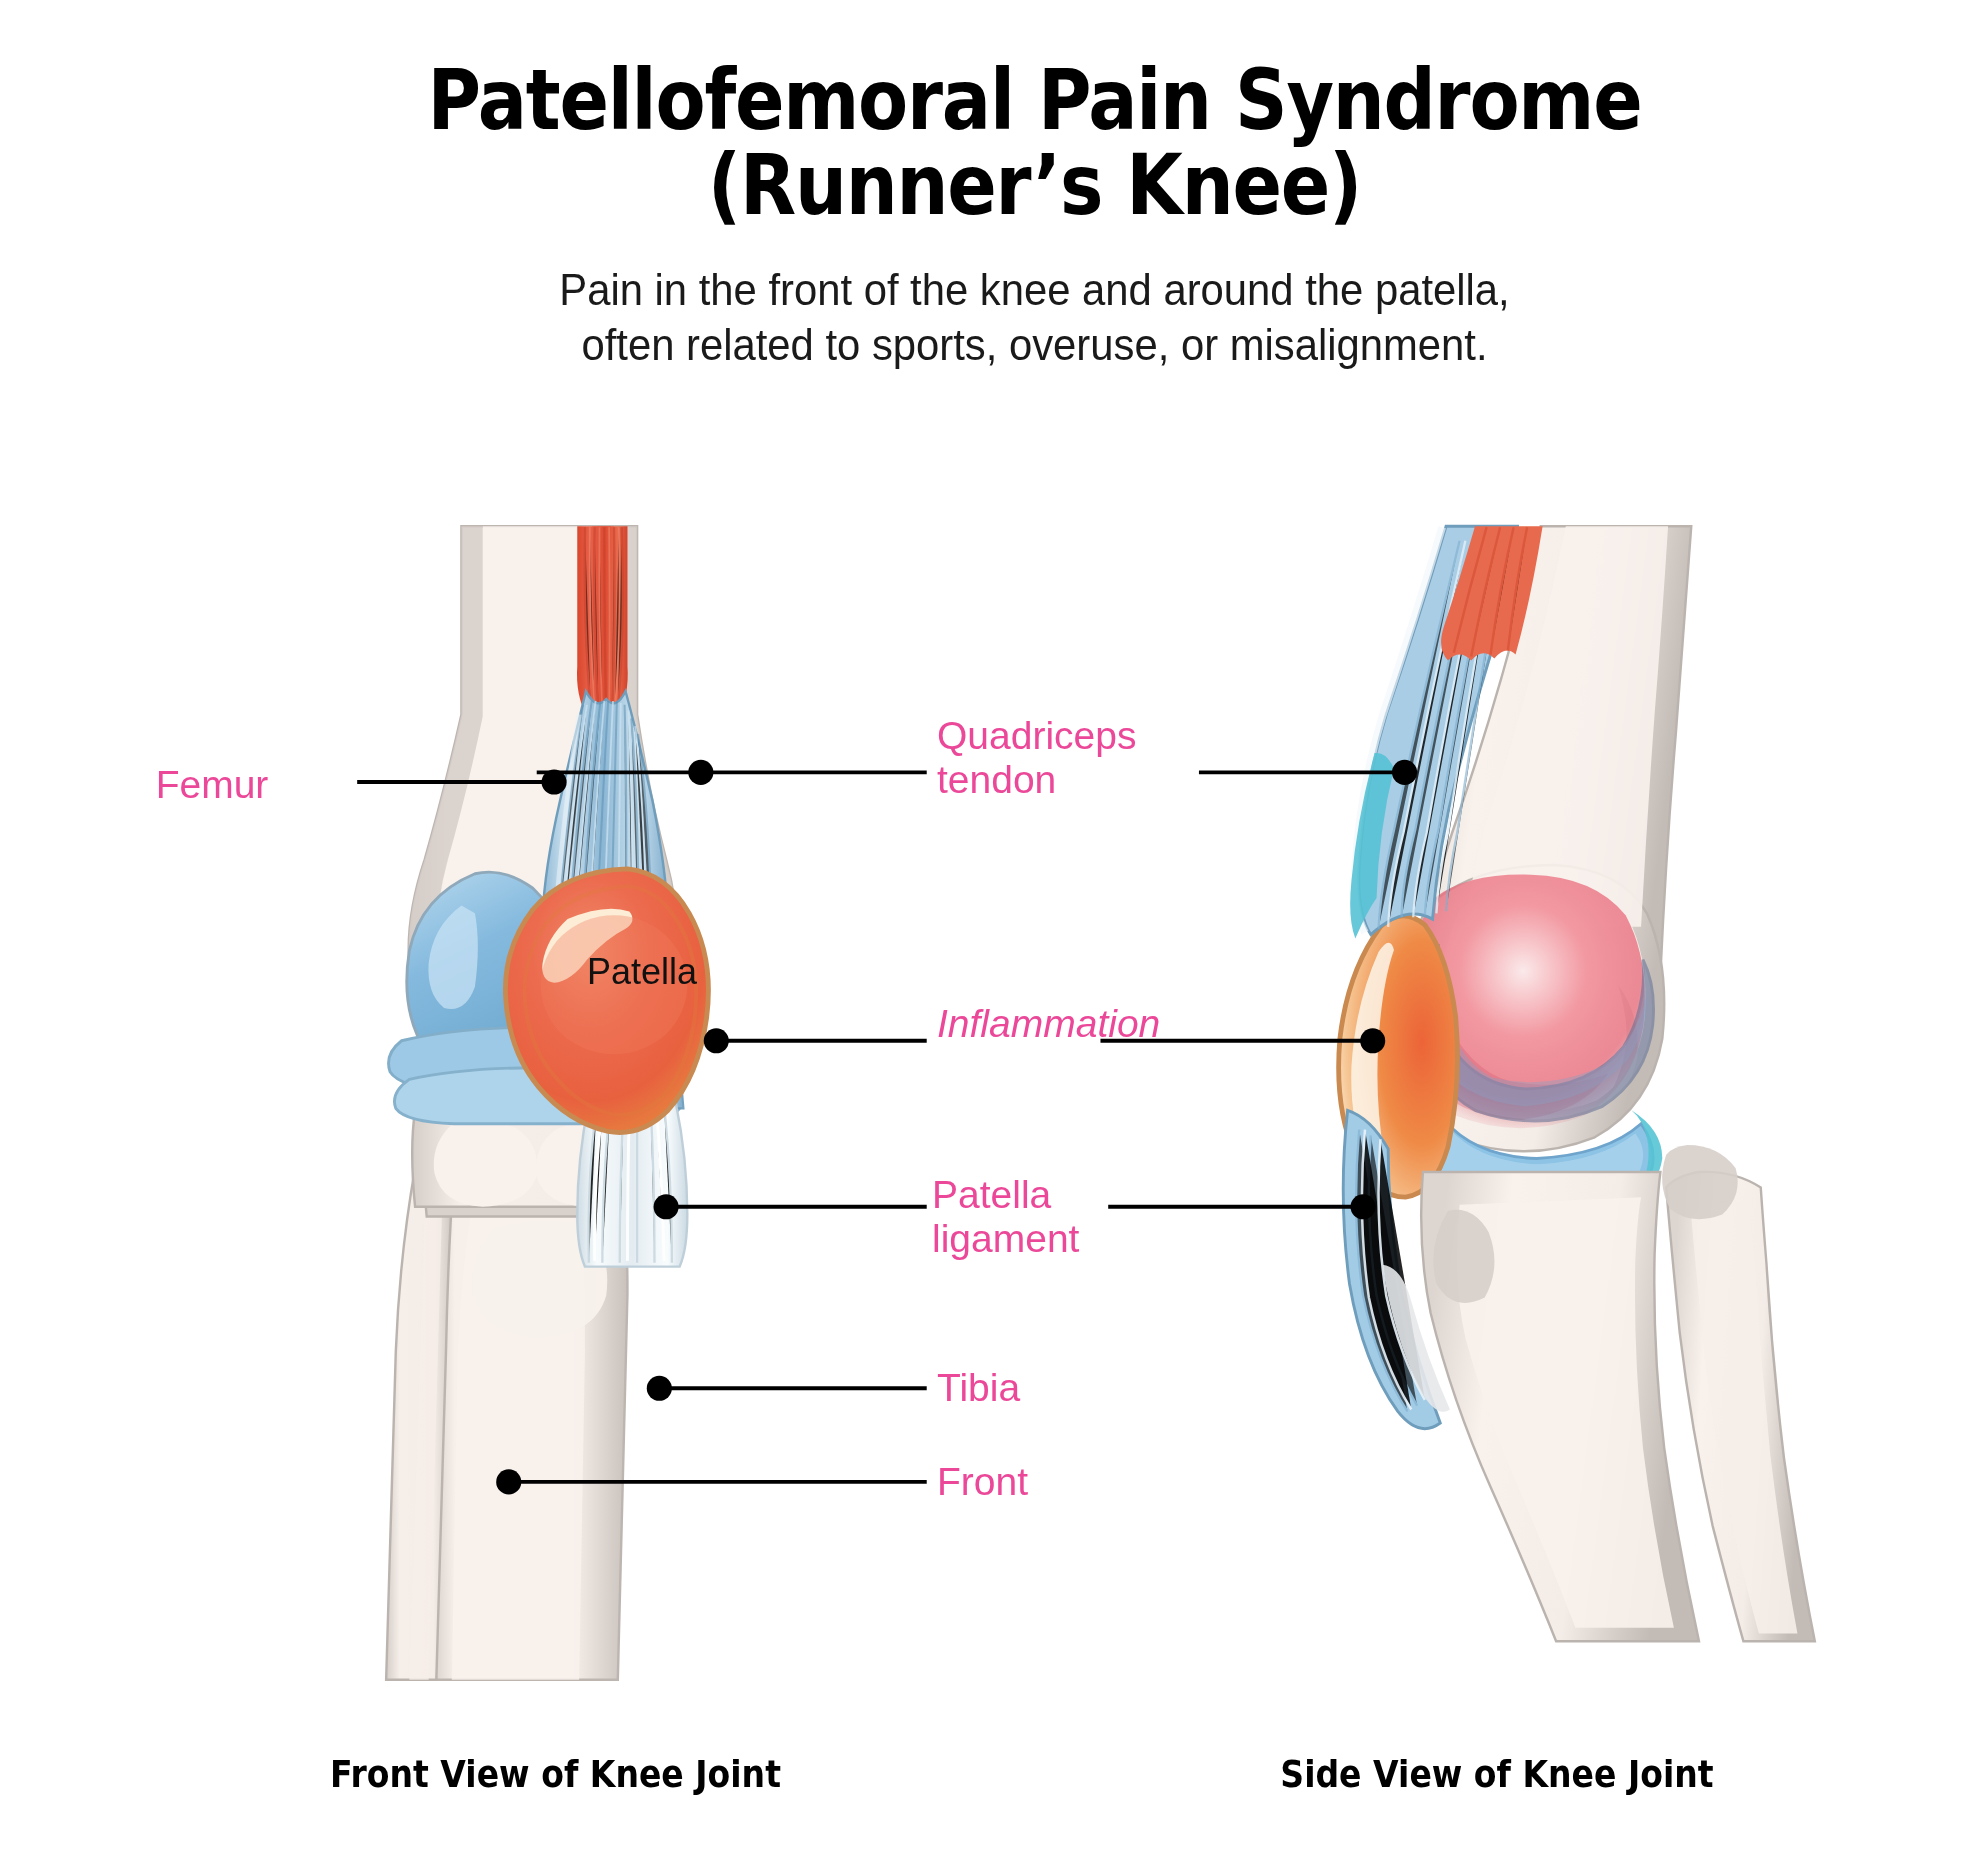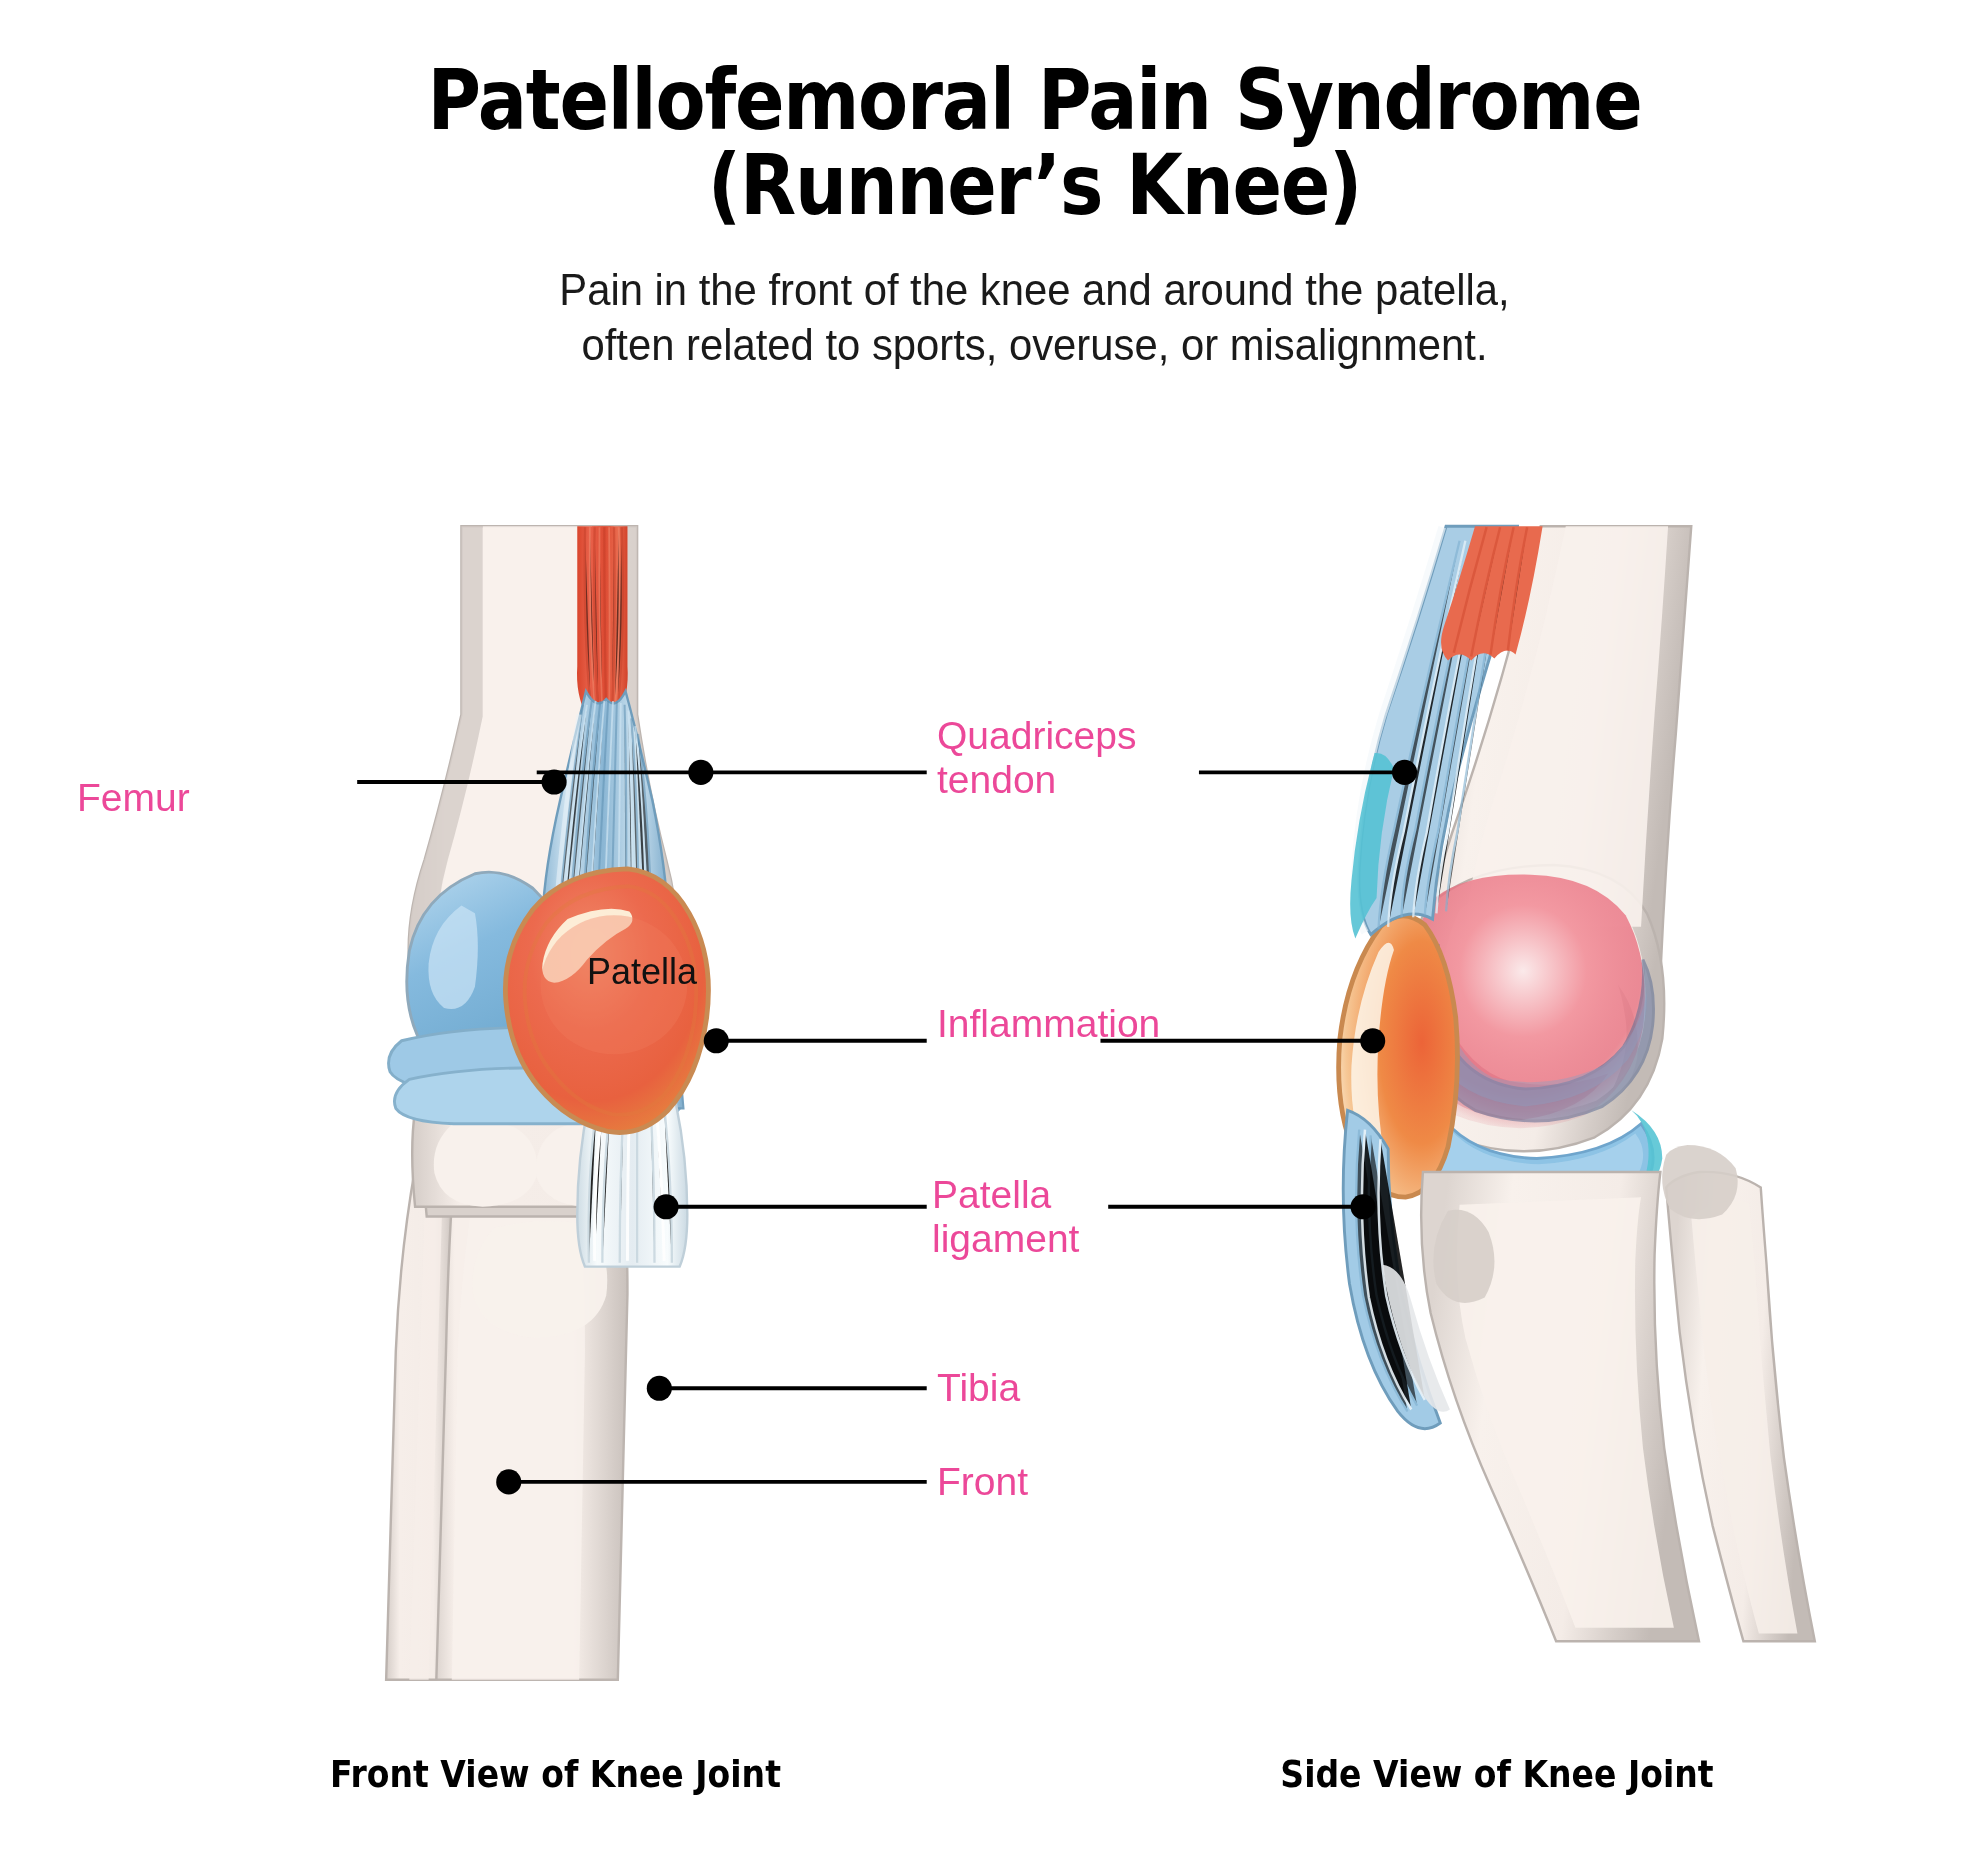--- a/index.html
+++ b/index.html
@@ -74,26 +74,26 @@
 
   
   .callout {
     position: absolute;
     font-family: "Liberation Sans", sans-serif;
     font-size: 39px;
     line-height: 1.12;
     color: #ec4899;
     white-space: pre-line;
   }
-  .callout.right-align { text-align: left; margin-top: 13px; }
+  .callout.right-align { text-align: center; }
   .callout.left-align  { text-align: left; }
 
   #lbl-femur       { left:  77px; top: 763px;  width: 270px; }
   #lbl-quad        { left: 937px; top: 714px;  width: 280px; }
-  #lbl-inflam      { left: 937px; top: 1002px; width: 319px; }
+  #lbl-inflam      { left: 937px; top: 1002px; width: 319px; font-style: italic; }
   #lbl-patlig      { left: 932px; top: 1173px; width: 280px; }
   #lbl-tibia       { left: 937px; top: 1366px; width: 193px; }
   #lbl-fibula      { left: 937px; top: 1460px; width: 212px; }
 
   #lbl-patella-in  {
     position: absolute;
     left: 536px; top: 951px; width: 212px;
     font-family: "Liberation Sans", sans-serif;
     font-size: 36px;
     color: #111111;

